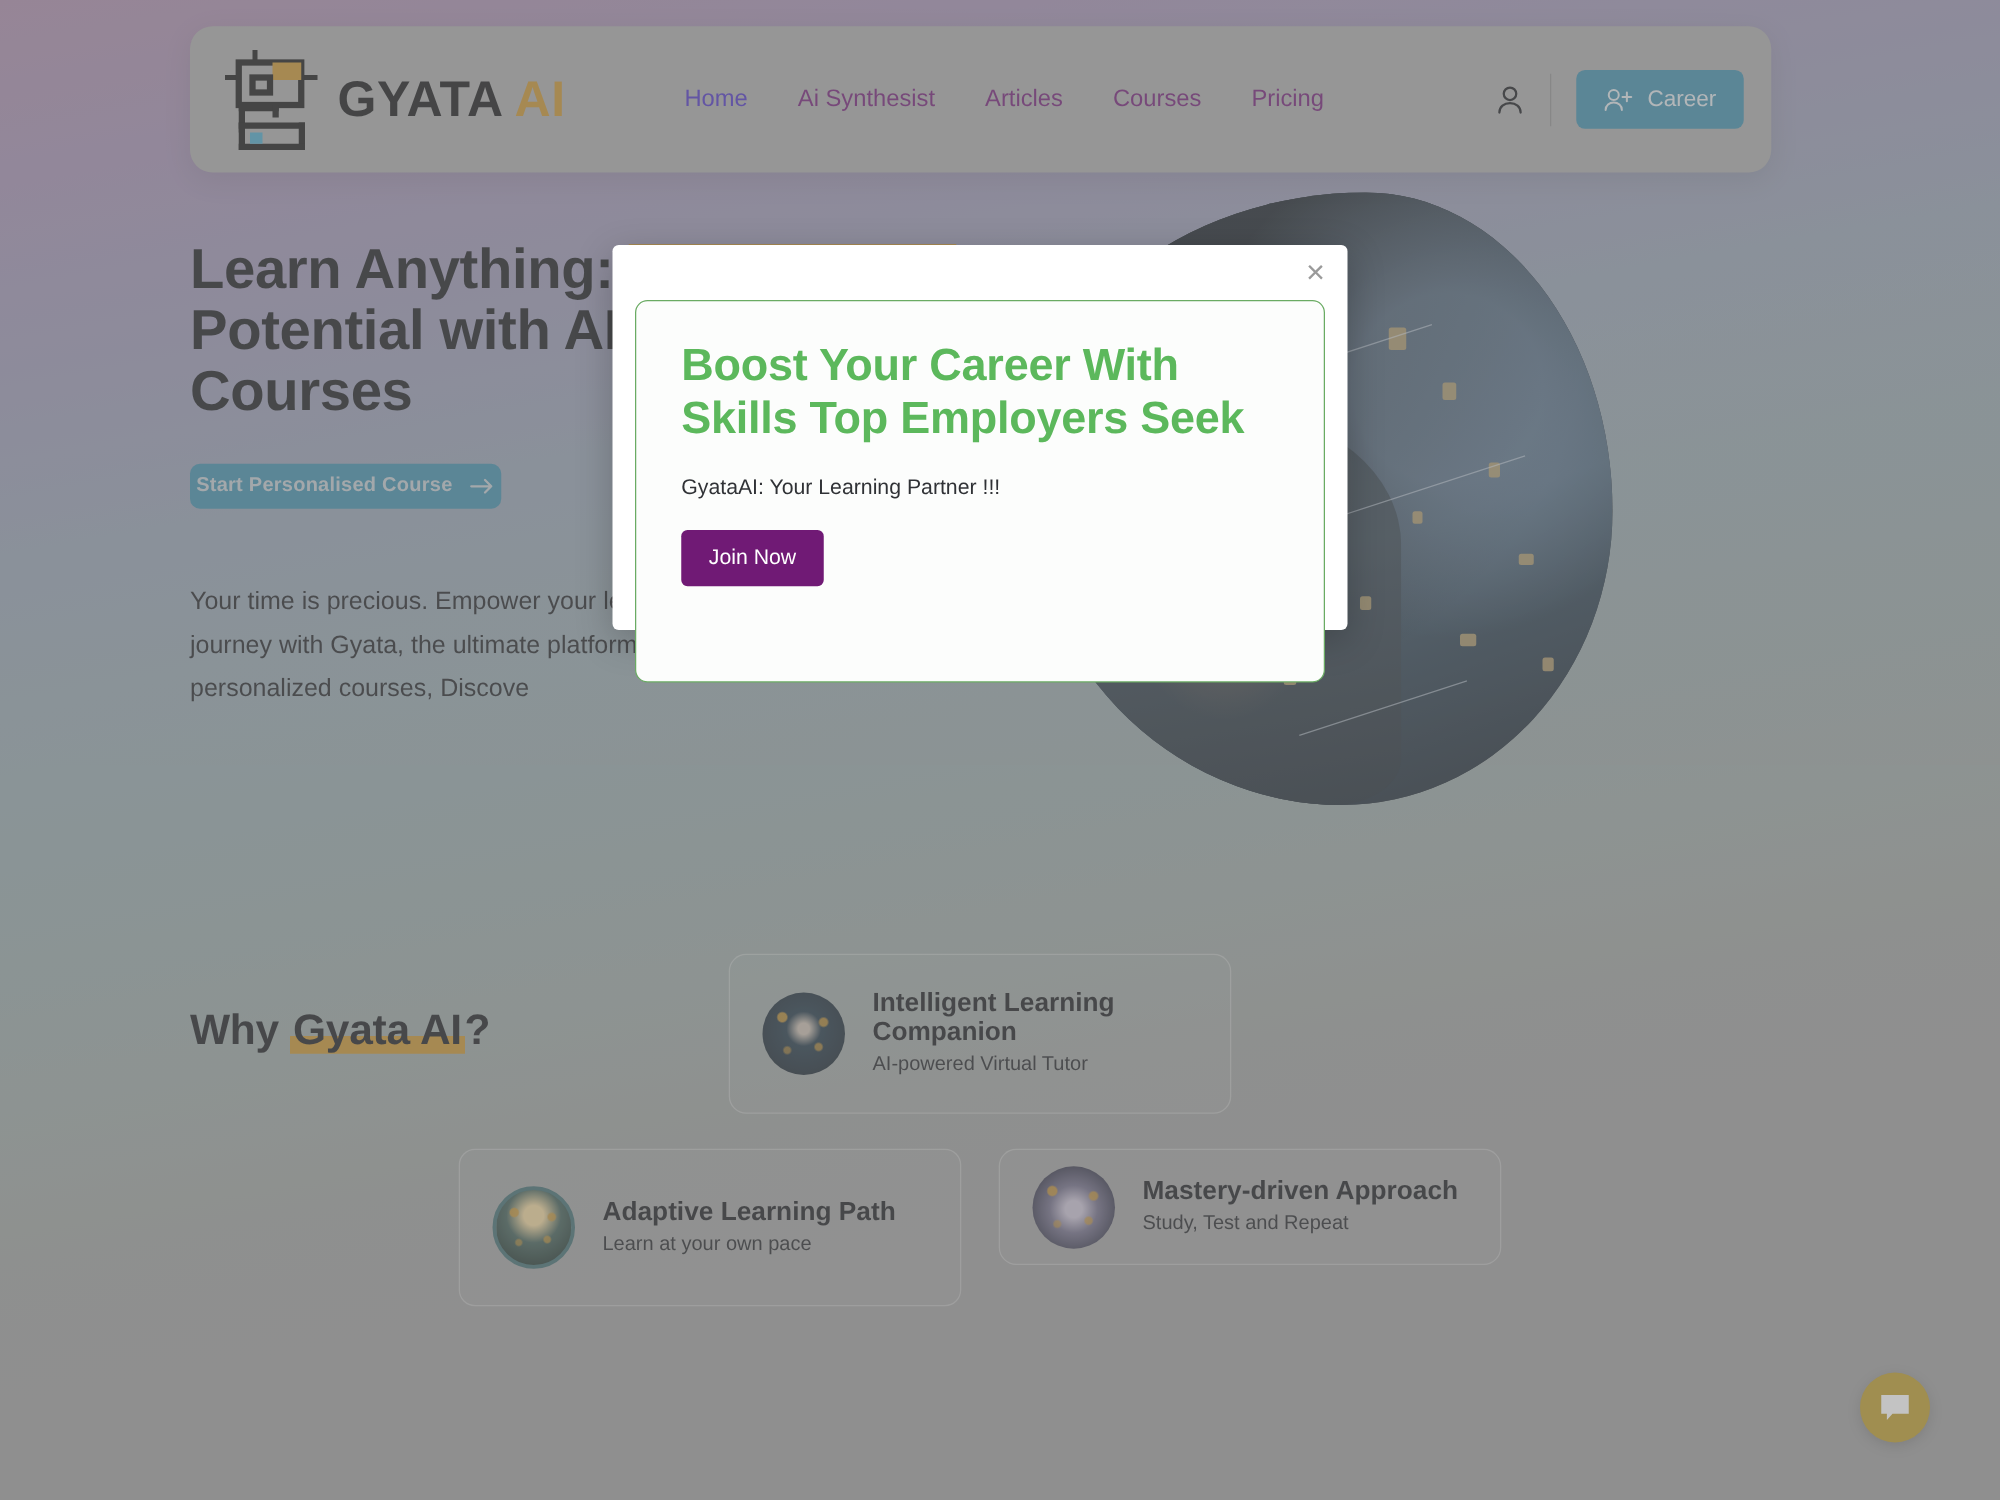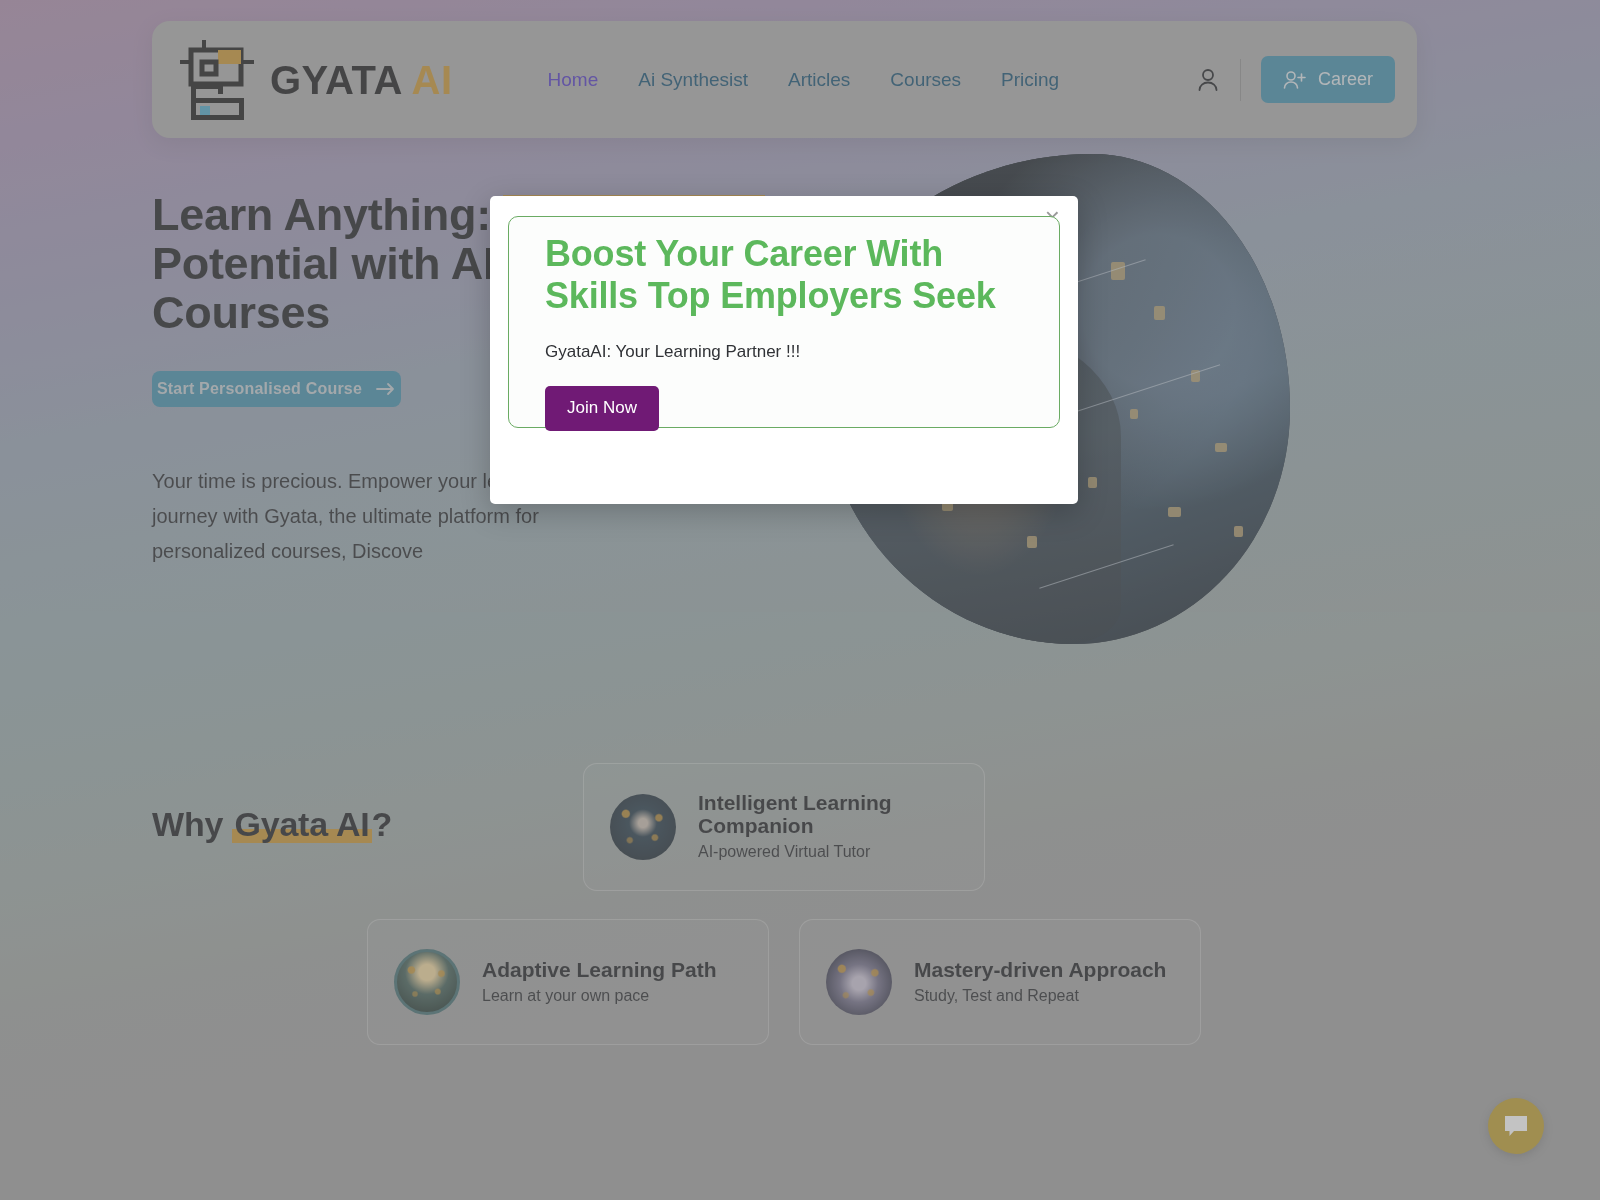--- a/index.html
+++ b/index.html
@@ -66,21 +66,21 @@
   .brand-text .t1 { color: #111214; }
   .brand-text .t2 { color: #c9922b; }
 
   #nav {
     display: flex; align-items: center;
     gap: 40px;
     margin-left: 95px;
   }
   .nav-item {
     font-size: 19px;
-    color: #0c4a6e;
+    color: #701a75;
     white-space: nowrap;
     cursor: pointer;
   }
   .nav-item.active { color: #4a30c4; }
 
   #header-right {
     margin-left: auto;
     display: flex; align-items: center; gap: 0;
   }
   #user-icon-btn {
@@ -226,21 +226,21 @@
     font-size: 21px; font-weight: 700;
     color: #16181c; line-height: 1.1;
   }
   .fcard .fsub {
     font-size: 16px; color: #1f2125; line-height: 1.3;
   }
 
   #card-0 { left: 583px; top: 763px; width: 402px; height: 128px; }
   #card-1 { left: 1015px; top: 763px; width: 402px; height: 128px; }
   #card-2 { left: 367px; top: 919px; width: 402px; height: 126px; border-radius: 13px; }
-  #card-3 { left: 799px; top: 919px; width: 402px; height: 126px; }
+  #card-3 { left: 799px; top: 919px; width: 402px; height: 93px; }
 
   .thumb.t0 { background: radial-gradient(circle at 50% 44%, #c9bcae 0 9%, #1d3342 28%, #16242f 70%, #0d161d 100%); }
   .thumb.t0::after, .thumb.t1::after, .thumb.t2::after, .thumb.t3::after {
     content: ""; position: absolute; inset: 0;
     background:
       radial-gradient(circle at 24% 30%, rgba(201,146,43,0.85) 0 5%, transparent 7%),
       radial-gradient(circle at 74% 36%, rgba(201,146,43,0.8) 0 4.5%, transparent 7%),
       radial-gradient(circle at 68% 66%, rgba(201,146,43,0.7) 0 4%, transparent 6.5%),
       radial-gradient(circle at 30% 70%, rgba(201,146,43,0.6) 0 3.5%, transparent 6%);
   }
@@ -293,26 +293,26 @@
     font-size: 26px;
     line-height: 1;
     color: #9a9a9a;
     background: none; border: none;
     font-family: inherit;
     cursor: pointer;
     padding: 4px 6px;
   }
   #modal-inner {
     position: absolute;
-    left: 18px; top: 20px;
-    width: 552px; height: 212px;
+    left: 18px; top: 44px;
+    width: 552px; height: 306px;
     border: 1px solid #6aab63;
     border-radius: 10px;
     background: #fcfdfc;
-    padding: 16px 36px 0 36px;
+    padding: 30px 36px 0 36px;
   }
   #modal-title {
     font-size: 36px;
     font-weight: 700;
     line-height: 1.16;
     color: #5cb85c;
     letter-spacing: -0.2px;
   }
   #modal-sub {
     margin-top: 25px;

